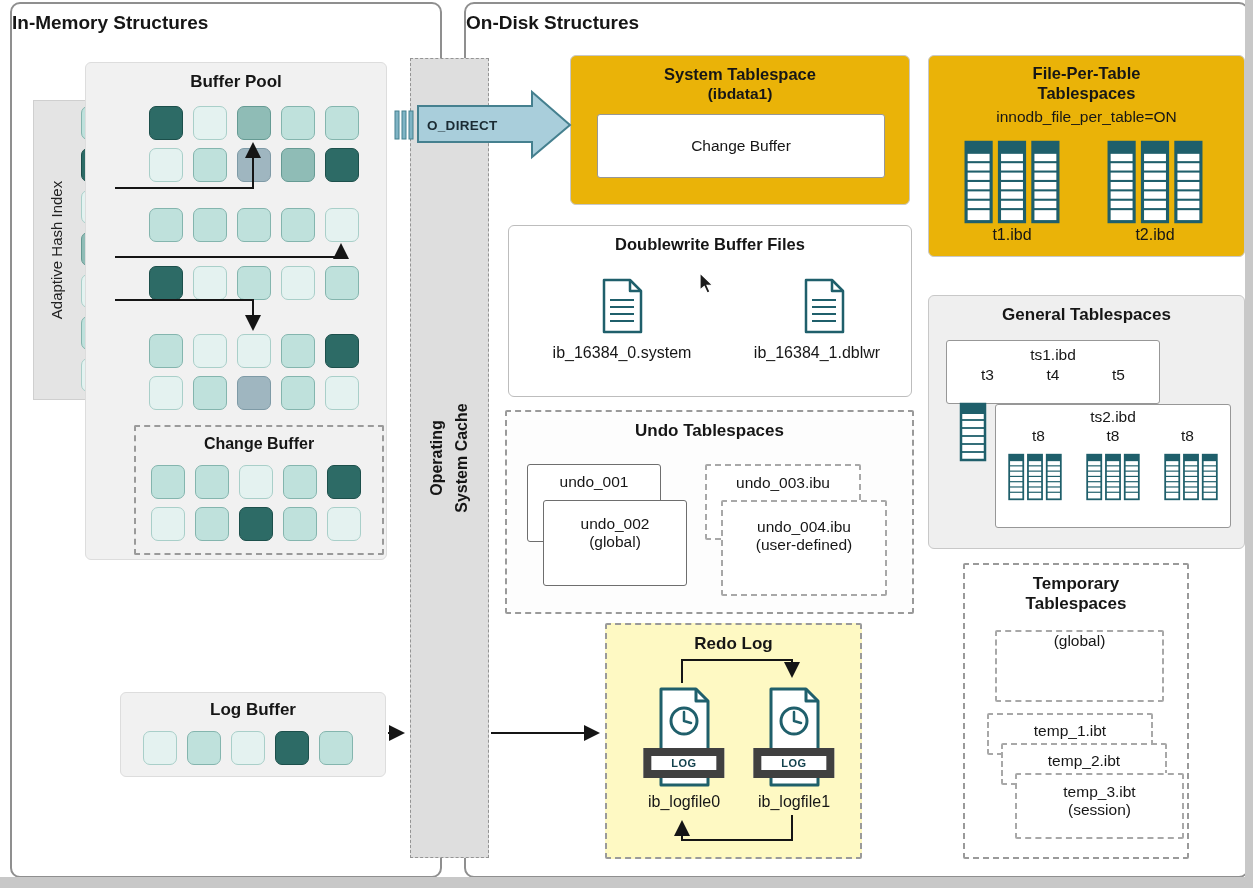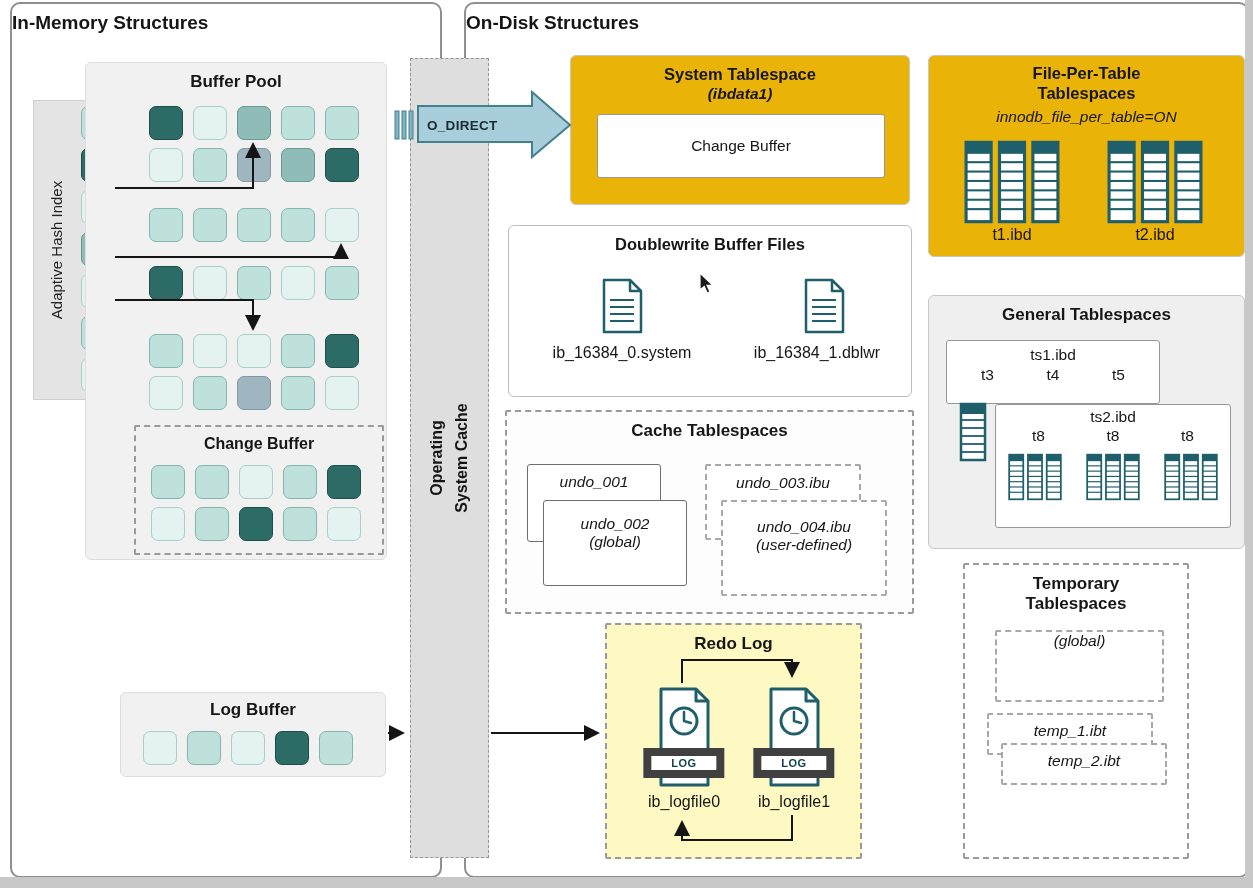--- a/index.html
+++ b/index.html
@@ -7,21 +7,21 @@
           font-family:"Liberation Sans",sans-serif;color:#161616;}
   .abs{position:absolute;}
   .panel{position:absolute;background:#fff;border:2px solid #8f8f8f;border-radius:10px;}
   .panel-title{position:absolute;top:8px;left:0;width:100%;text-align:left;
                font-weight:bold;font-size:19px;}
   .graybox{position:absolute;background:#eab308;border:1px solid #c8c8c8;border-radius:6px;}
   .whitebox{position:absolute;background:#fff;border:1px solid #979797;border-radius:3px;}
   .dashbox{position:absolute;background:#fdfdfd;border:2px dashed #9a9a9a;border-radius:2px;}
   .box-title{text-align:center;font-weight:bold;font-size:17px;padding-top:9px;line-height:1.2;}
   .small-title{text-align:center;font-weight:bold;font-size:15.5px;padding-top:5px;}
-  .sub{text-align:center;font-size:15.5px;padding-top:4px;font-style:italic;}
+  .sub{text-align:center;font-size:15.5px;padding-top:4px;}
   .lbl{position:absolute;font-size:16px;text-align:center;}
   .cellrow{position:absolute;display:flex;gap:10px;}
   .cellcol{position:absolute;display:flex;flex-direction:column;gap:8px;}
   .cell{width:34px;height:34px;border-radius:7px;box-sizing:border-box;}
   .c-pale {background:#e4f2f0;border:1px solid #a9cfc9;}
   .c-light{background:#bfe1dc;border:1px solid #84b5ae;}
   .c-mid  {background:#8fbcb6;border:1px solid #659a93;}
   .c-slate{background:#9fb6c0;border:1px solid #7e9aa6;}
   .c-dark {background:#2d6b66;border:1px solid #1c4f4b;}
   .os-bar{position:absolute;left:410px;top:58px;width:77px;height:798px;background:#dedede;
@@ -280,21 +280,21 @@
             <use href="#sym-table3"></use>
           </svg>
         <svg width="56" height="58">
             <use href="#sym-table3"></use>
           </svg>
       </div>
     </div>
   </div>
 
   <div class="dashbox" style="left:505px;top:410px;width:405px;height:200px;">
-    <div class="box-title">Cache Tablespaces</div>
+    <div class="box-title">Undo Tablespaces</div>
     <div class="whitebox" style="left:20px;top:52px;width:132px;height:76px;border-width:1.5px;border-color:#6e6e6e;">
       <div class="sub" style="padding-top:8px;">undo_001</div>
     </div>
     <div class="whitebox" style="left:36px;top:88px;width:142px;height:84px;border-width:1.5px;border-color:#6e6e6e;">
       <div class="sub" style="padding-top:14px;">undo_002</div>
       <div class="sub" style="padding-top:0;">(global)</div>
     </div>
     <div class="dashbox" style="left:198px;top:52px;width:152px;height:72px;background:#fff;border-color:#a8a8a8;">
       <div class="sub" style="padding-top:8px;">undo_003.ibu</div>
     </div>
@@ -328,20 +328,24 @@
       <span>Tablespaces</span>
     </div>
     <div class="dashbox" style="left:30px;top:65px;width:165px;height:68px;background:#fff;border-color:#a8a8a8;">
       <div class="sub" style="padding-top:0;">(global)</div>
     </div>
     <div class="dashbox" style="left:22px;top:148px;width:162px;height:38px;background:#fff;border-color:#a8a8a8;">
       <div class="sub" style="padding-top:7px;">temp_1.ibt</div>
     </div>
     <div class="dashbox" style="left:36px;top:178px;width:162px;height:38px;background:#fff;border-color:#a8a8a8;">
       <div class="sub" style="padding-top:7px;">temp_2.ibt</div>
+    </div>
+    <div class="dashbox" style="left:50px;top:208px;width:165px;height:62px;background:#fff;border-color:#a8a8a8;">
+      <div class="sub" style="padding-top:8px;">temp_3.ibt</div>
+      <div class="sub" style="padding-top:0;">(session)</div>
     </div>
   </div>
 
   <svg class="overlay" width="1253" height="888">
     <defs>
       <marker id="ah" markerWidth="9" markerHeight="9" refX="7" refY="4" orient="auto">
         <path d="M0,0 L8,4 L0,8 Z" fill="#151515"></path>
       </marker>
     </defs>
 

